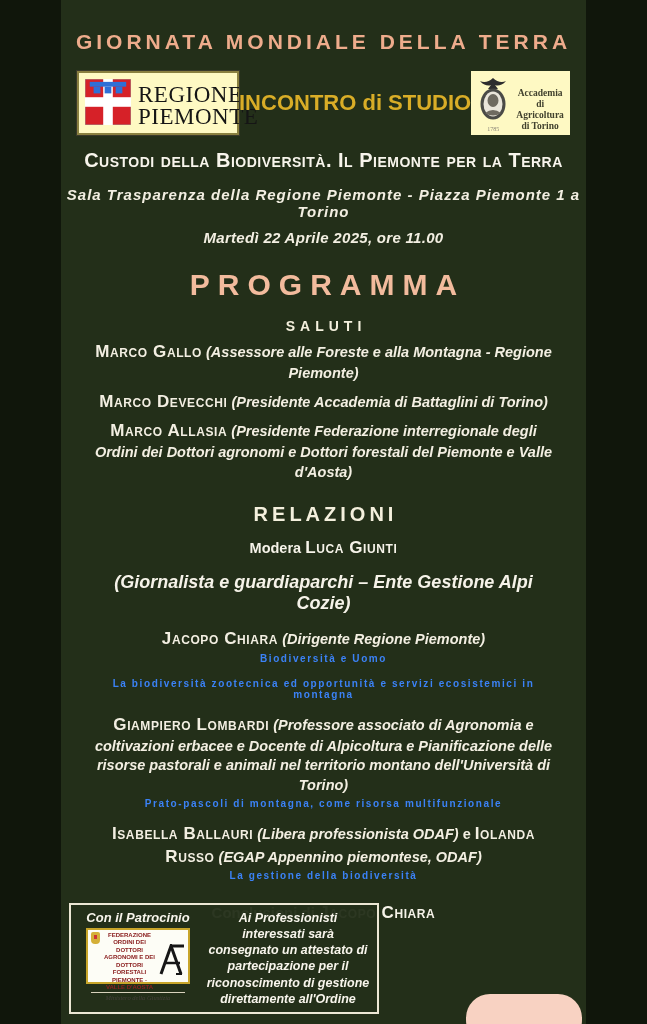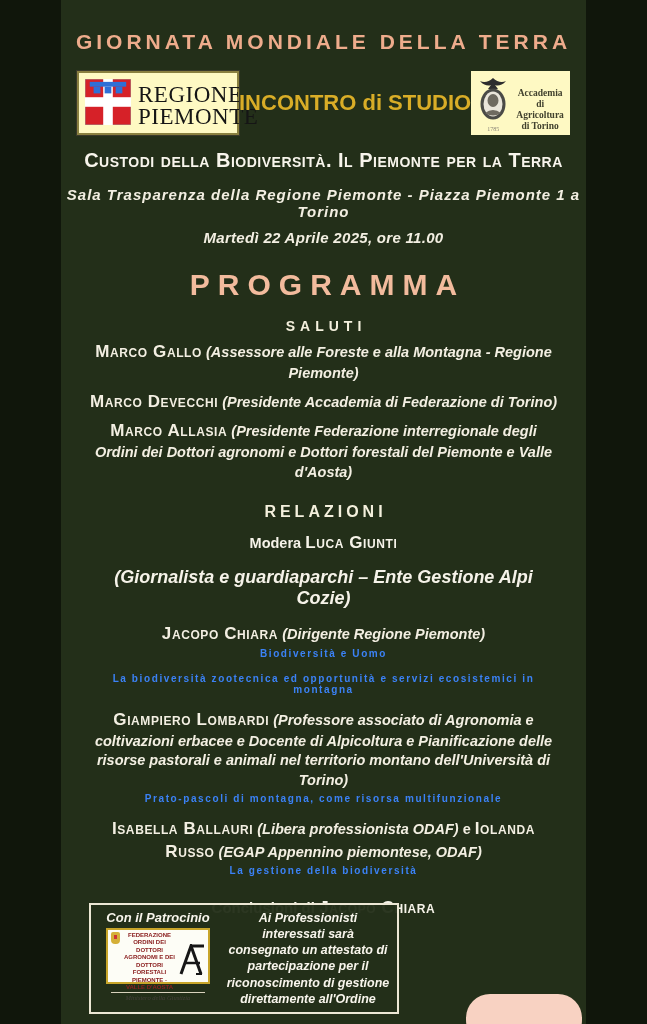--- a/index.html
+++ b/index.html
@@ -80,21 +80,21 @@
   .programma-heading{
     margin-top:22px;
     color:#f2bb9d;
     font-size:30px;font-weight:bold;
     letter-spacing:8px;text-indent:8px;
   }
   .section-heading{
     font-weight:bold;color:#f4f0dd;
   }
   .saluti-heading{margin-top:16px;font-size:14px;letter-spacing:5px;text-indent:5px;}
-  .relazioni-heading{margin-top:20px;font-size:16px;letter-spacing:4px;text-indent:4px;}
+  .relazioni-heading{margin-top:20px;font-size:20px;letter-spacing:4px;text-indent:4px;}
   .entry{
     margin:7px 26px 0;
     font-size:14.5px;line-height:1.35;
     color:#f3efe2;
   }
   .name{
     font-variant:small-caps;
     font-weight:bold;
     font-size:17px;letter-spacing:0.6px;
   }
@@ -105,21 +105,21 @@
     font-weight:bold;
     font-size:10px;letter-spacing:1.6px;
     color:#3b82f6;
   }
   .talk{margin-top:14px;}
   .moderator-line{margin-top:12px;font-size:14.5px;}
   .moderator-detail{margin:2px 26px 0;font-style:italic;font-weight:bold;font-size:18px;}
   .conclusions-line{margin-top:22px;font-size:15px;}
   
   .footer{
-    position:absolute;left:28px;right:12px;bottom:10px;
+    position:absolute;left:8px;right:12px;bottom:10px;
     display:flex;gap:12px;text-align:left;z-index:2;
   }
   .foot-box{
     border:2px solid #ece7d4;
     box-sizing:border-box;
     padding:5px 7px;
     background:rgba(35,47,25,0.96);
   }
   .patrocinio-box{width:310px;display:flex;gap:8px;}
   .patrocinio-col{width:120px;display:flex;flex-direction:column;align-items:center;}
@@ -227,21 +227,21 @@
   <div class="programma-heading">PROGRAMMA</div>
 
   <div class="section-heading saluti-heading">SALUTI</div>
 
   <p class="entry">
     <span class="name">Marco Gallo</span>
     <span class="role">(Assessore alle Foreste e alla Montagna - Regione Piemonte)</span>
   </p>
   <p class="entry">
     <span class="name">Marco Devecchi</span>
-    <span class="role">(Presidente Accademia di Federazione di Torino)</span>
+    <span class="role">(Presidente Accademia di Battaglini di Torino)</span>
   </p>
   <p class="entry">
     <span class="name">Marco Allasia</span>
     <span class="role">(Presidente Federazione interregionale degli Ordini dei Dottori agronomi e Dottori forestali del Piemonte e Valle d'Aosta)</span>
   </p>
 
   <div class="section-heading relazioni-heading">RELAZIONI</div>
 
   <p class="moderator-line">
     <span class="plain">Modera</span>

